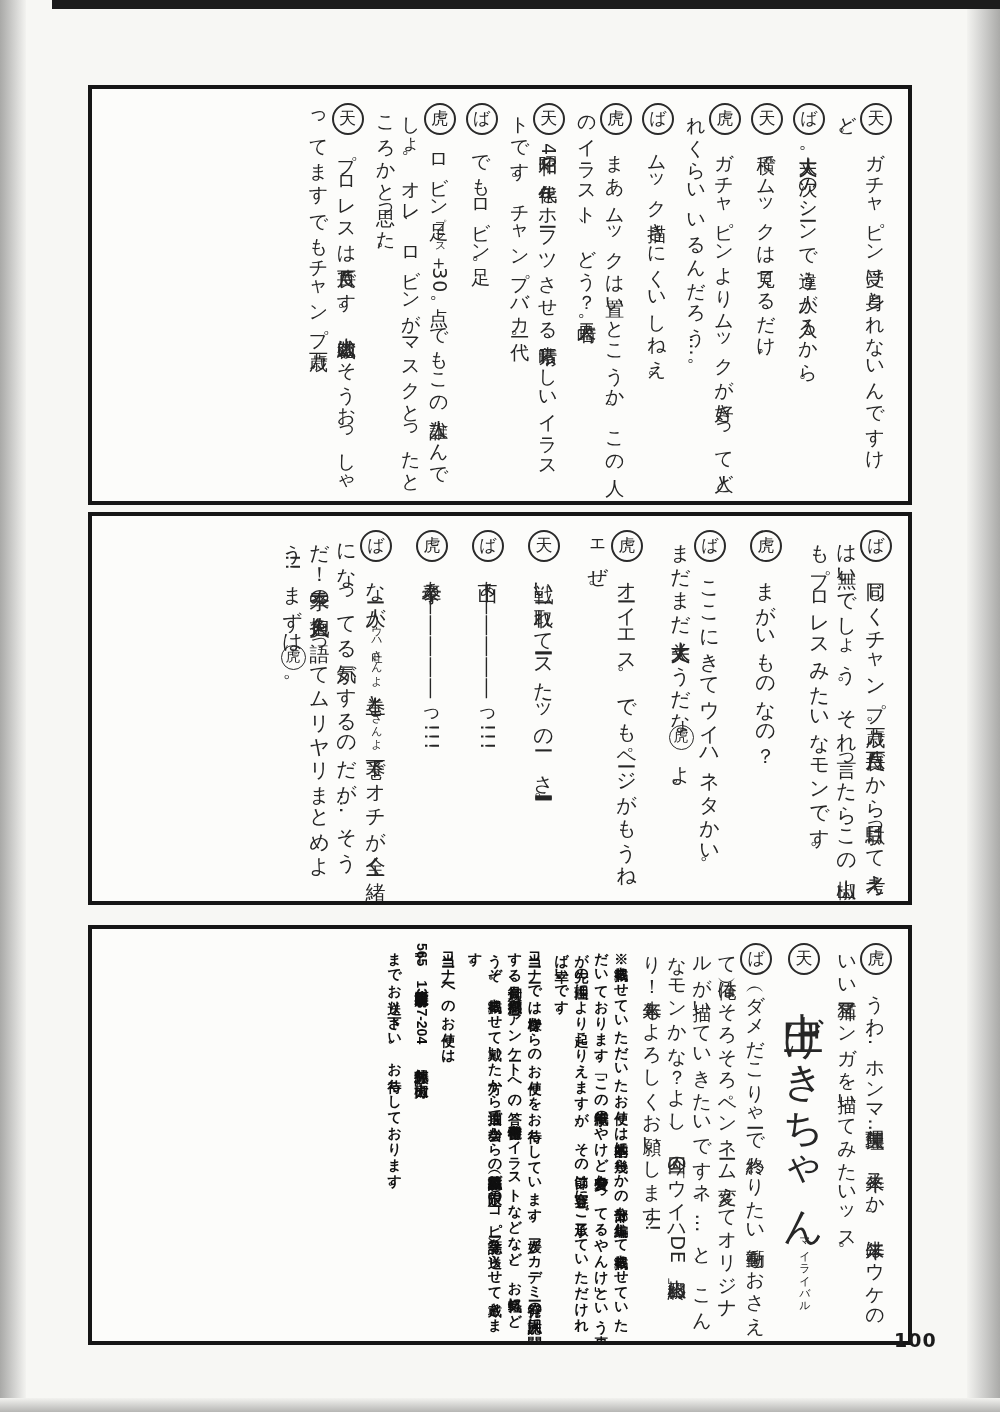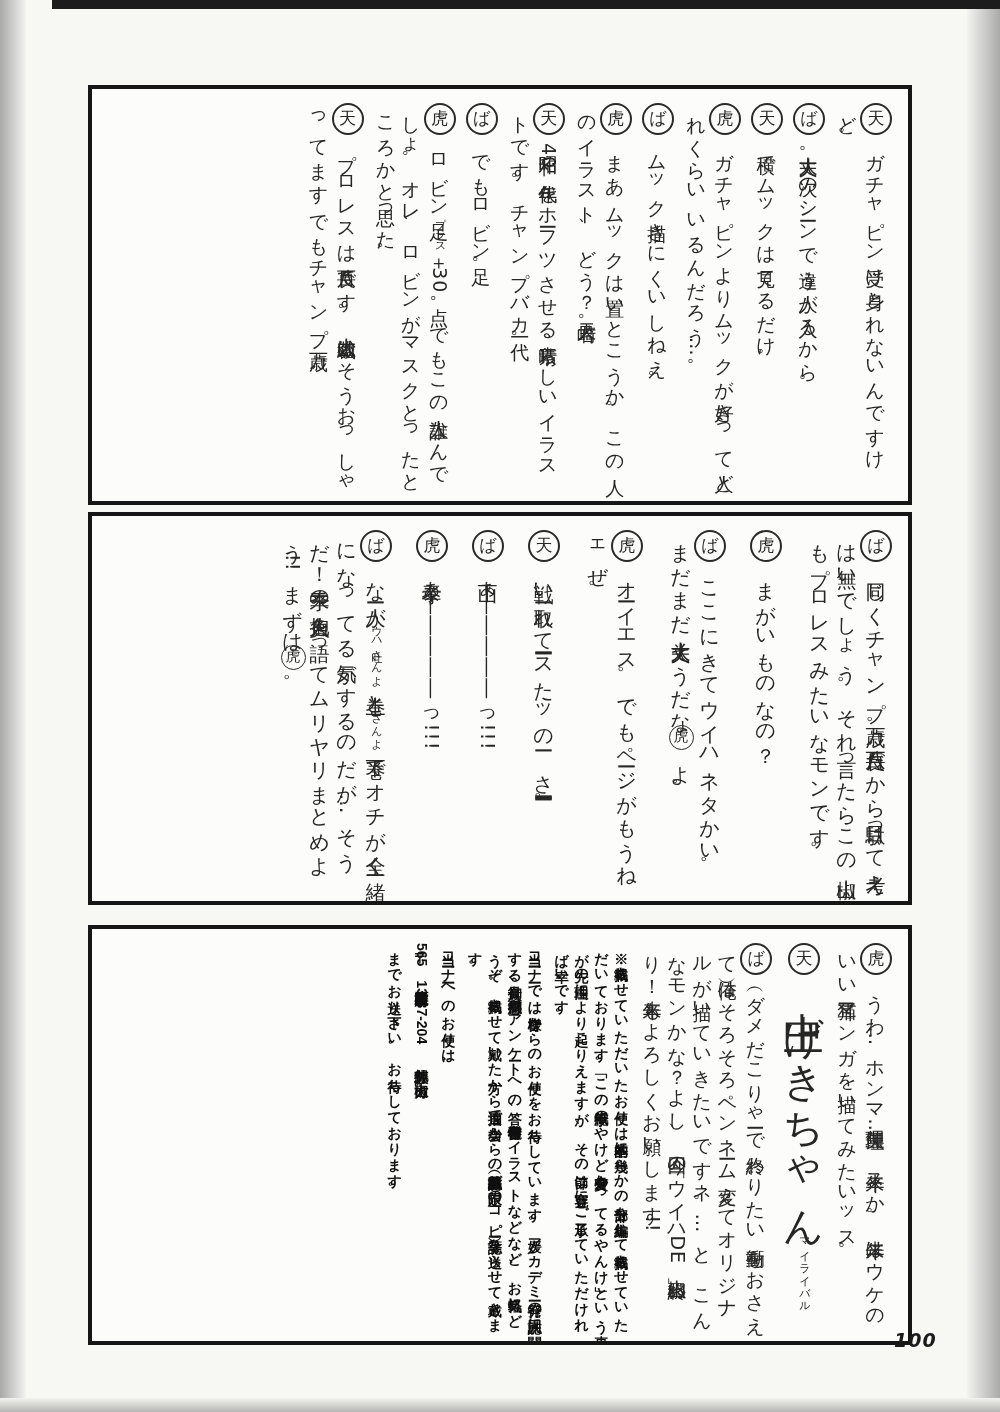--- a/index.html
+++ b/index.html
@@ -64,21 +64,21 @@
     text-align:center;line-height:21px;
     font-size:15px;letter-spacing:0;
     margin:2px 0;
   }
   .small{font-size:11px;letter-spacing:0;}
   .big{font-size:40px;line-height:1.12;letter-spacing:3px;}
 
   .page-number{
     position:absolute;left:894px;top:1329px;
     font-family:"DejaVu Sans",sans-serif;
-    font-size:19px;font-weight:600;font-style:italic;
+    font-size:19px;font-weight:600;
     color:#1b1b1b;letter-spacing:1px;
   }
 </style>
 </head>
 <body>
 
 <div class="edge-left"></div>
 <div class="edge-right"></div>
 <div class="edge-top"></div>
 <div class="edge-bottom"></div>

